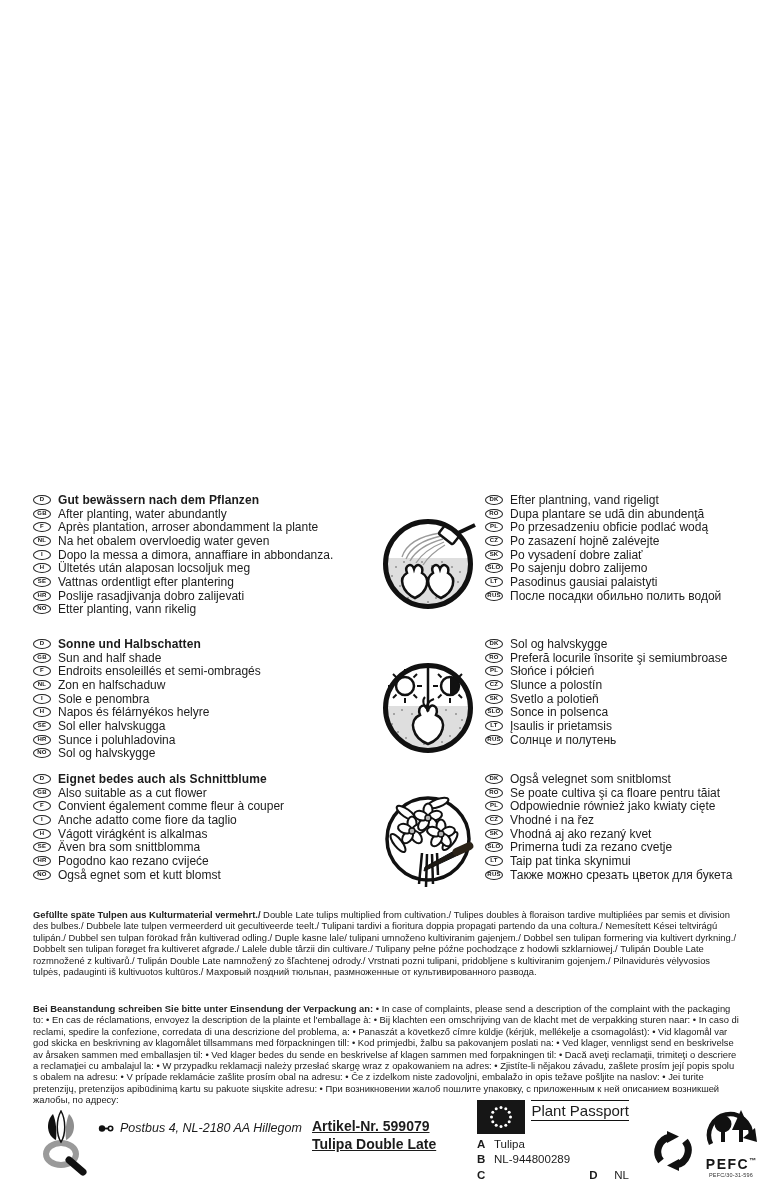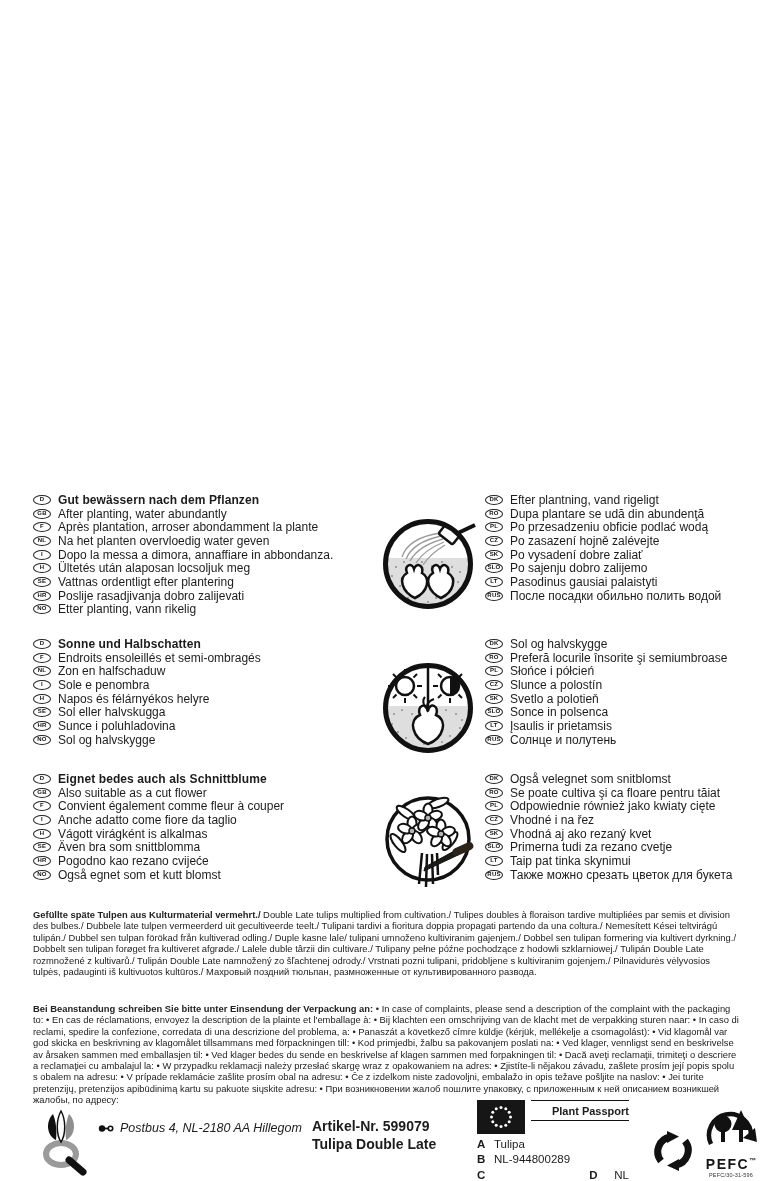--- a/index.html
+++ b/index.html
@@ -28,26 +28,26 @@
   .paragraph{position:absolute;left:33px;width:706px;margin:0;font-size:9.4px;line-height:11.4px;color:#222;}
   #para-1{top:909px;}
   #para-2{top:985px;margin-top:18px;}
   .paragraph .lead{font-weight:bold;}
 
   .footer{position:absolute;left:0;top:1098px;width:769px;height:83px;}
   .logo{position:absolute;left:33px;top:12px;}
   .brand{position:absolute;left:98px;top:22px;display:flex;gap:6px;}
   .brand svg{margin-top:4px;flex:0 0 auto;}
   .brand-text{font-style:italic;font-size:12.5px;line-height:16px;}
-  .article{position:absolute;left:312px;top:20px;font-weight:bold;font-size:14px;line-height:17.5px;}
+  .article{position:absolute;left:312px;top:20px;font-weight:bold;font-size:14px;line-height:17.5px;text-decoration:underline;}
 
   .passport{position:absolute;left:477px;top:2px;width:152px;}
   .pp-top{display:flex;align-items:flex-start;}
   .pp-title-block{flex:1;margin-left:6px;border-top:1.5px solid #111;border-bottom:1.5px solid #111;height:19px;display:flex;align-items:center;justify-content:flex-end;}
-  .pp-title{font-weight:bold;font-size:11px;}
+  .pp-title{font-weight:normal;font-size:15px;}
   .pp-row{display:flex;margin-top:3.5px;font-size:11.5px;align-items:baseline;}
   .pp-label{font-weight:bold;width:17px;flex:0 0 auto;}
   .pp-cd{justify-content:space-between;border-bottom:1.6px solid #111;padding-bottom:2px;}
   .pp-d{display:flex;gap:8px;}
 
   .recycle{position:absolute;left:652px;top:32px;}
   .pefc{position:absolute;left:698px;top:6px;width:66px;text-align:center;}
   .pefc-label{font-weight:bold;font-size:14px;letter-spacing:1.5px;line-height:13px;color:#161616;}
   .pefc-tm{font-size:7px;vertical-align:super;letter-spacing:0;}
   .pefc-code{font-size:5.5px;margin-top:1px;letter-spacing:.2px;color:#333;}
@@ -64,21 +64,21 @@
     <div class="line">
         <span class="badge">GB</span>
         <span class="txt">After planting, water abundantly</span>
       </div>
     <div class="line">
         <span class="badge">F</span>
         <span class="txt">Après plantation, arroser abondamment la plante</span>
       </div>
     <div class="line">
         <span class="badge">NL</span>
-        <span class="txt">Na het planten overvloedig water geven</span>
+        <span class="txt">Na het obalem overvloedig water geven</span>
       </div>
     <div class="line">
         <span class="badge">I</span>
         <span class="txt">Dopo la messa a dimora, annaffiare in abbondanza.</span>
       </div>
     <div class="line">
         <span class="badge">H</span>
         <span class="txt">Ültetés után alaposan locsoljuk meg</span>
       </div>
     <div class="line">
@@ -174,20 +174,24 @@
   </div>
 </div>
 
 <div class="section" id="section-2">
   <div class="col-left">
     <div class="line bold">
         <span class="badge">D</span>
         <span class="txt">Sonne und Halbschatten</span>
       </div>
     <div class="line">
+        <span class="badge">GB</span>
+        <span class="txt">Sun and half shade</span>
+      </div>
+    <div class="line">
         <span class="badge">F</span>
         <span class="txt">Endroits ensoleillés et semi-ombragés</span>
       </div>
     <div class="line">
         <span class="badge">NL</span>
         <span class="txt">Zon en halfschaduw</span>
       </div>
     <div class="line">
         <span class="badge">I</span>
         <span class="txt">Sole e penombra</span>

